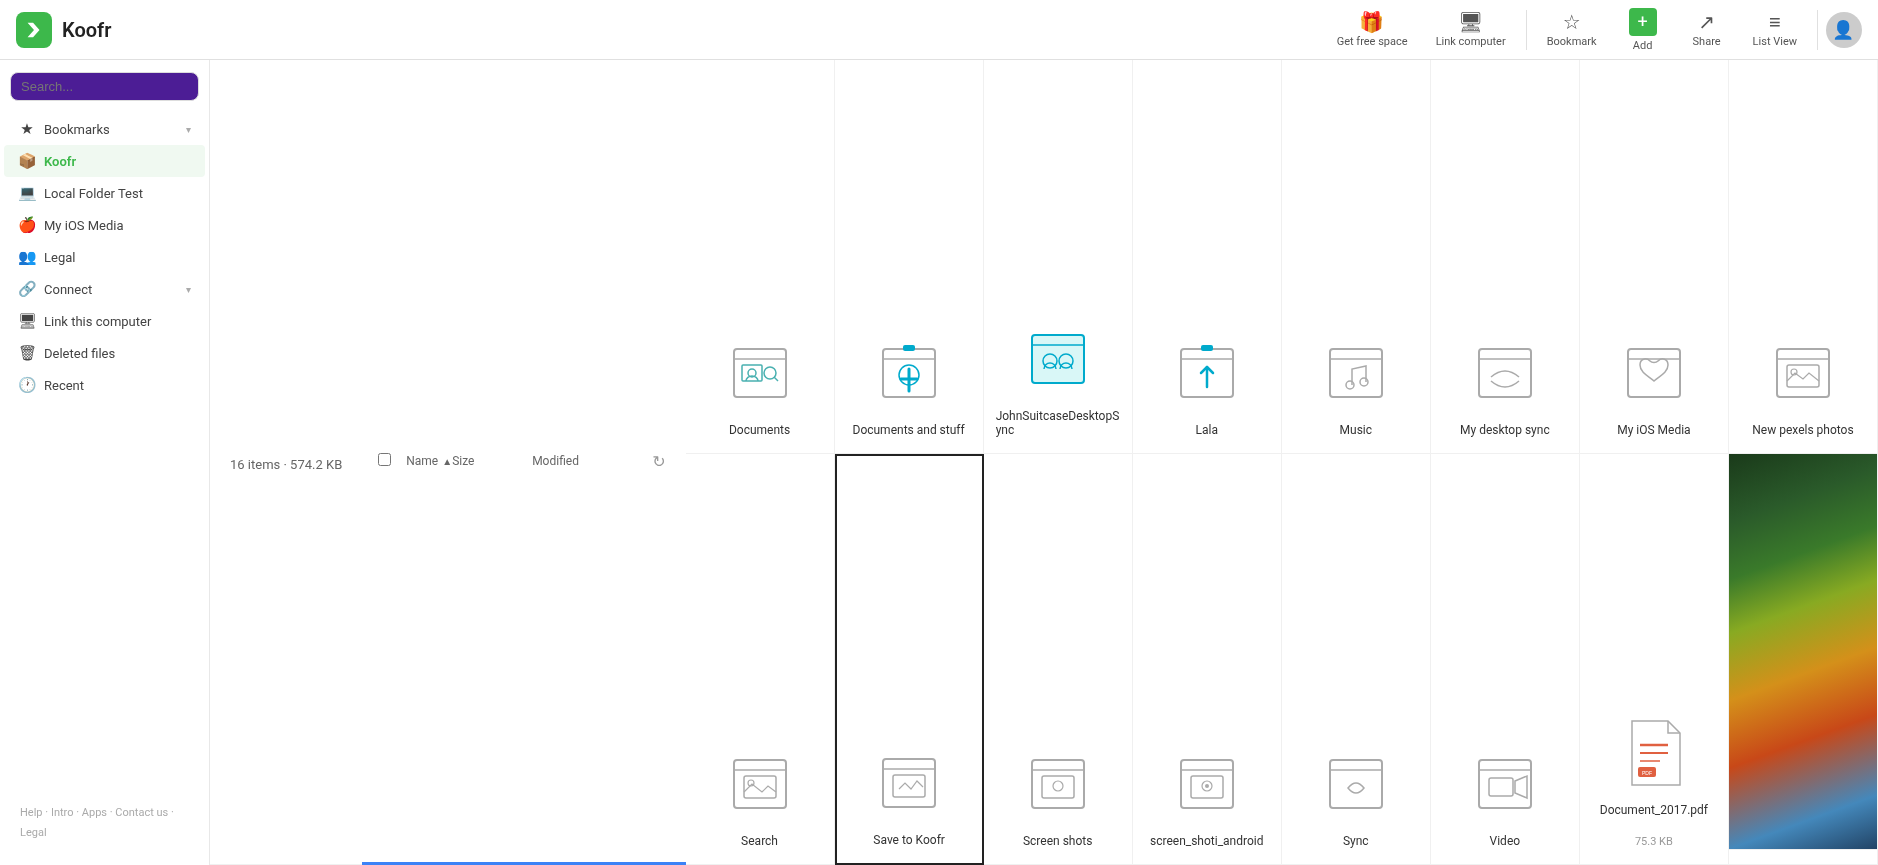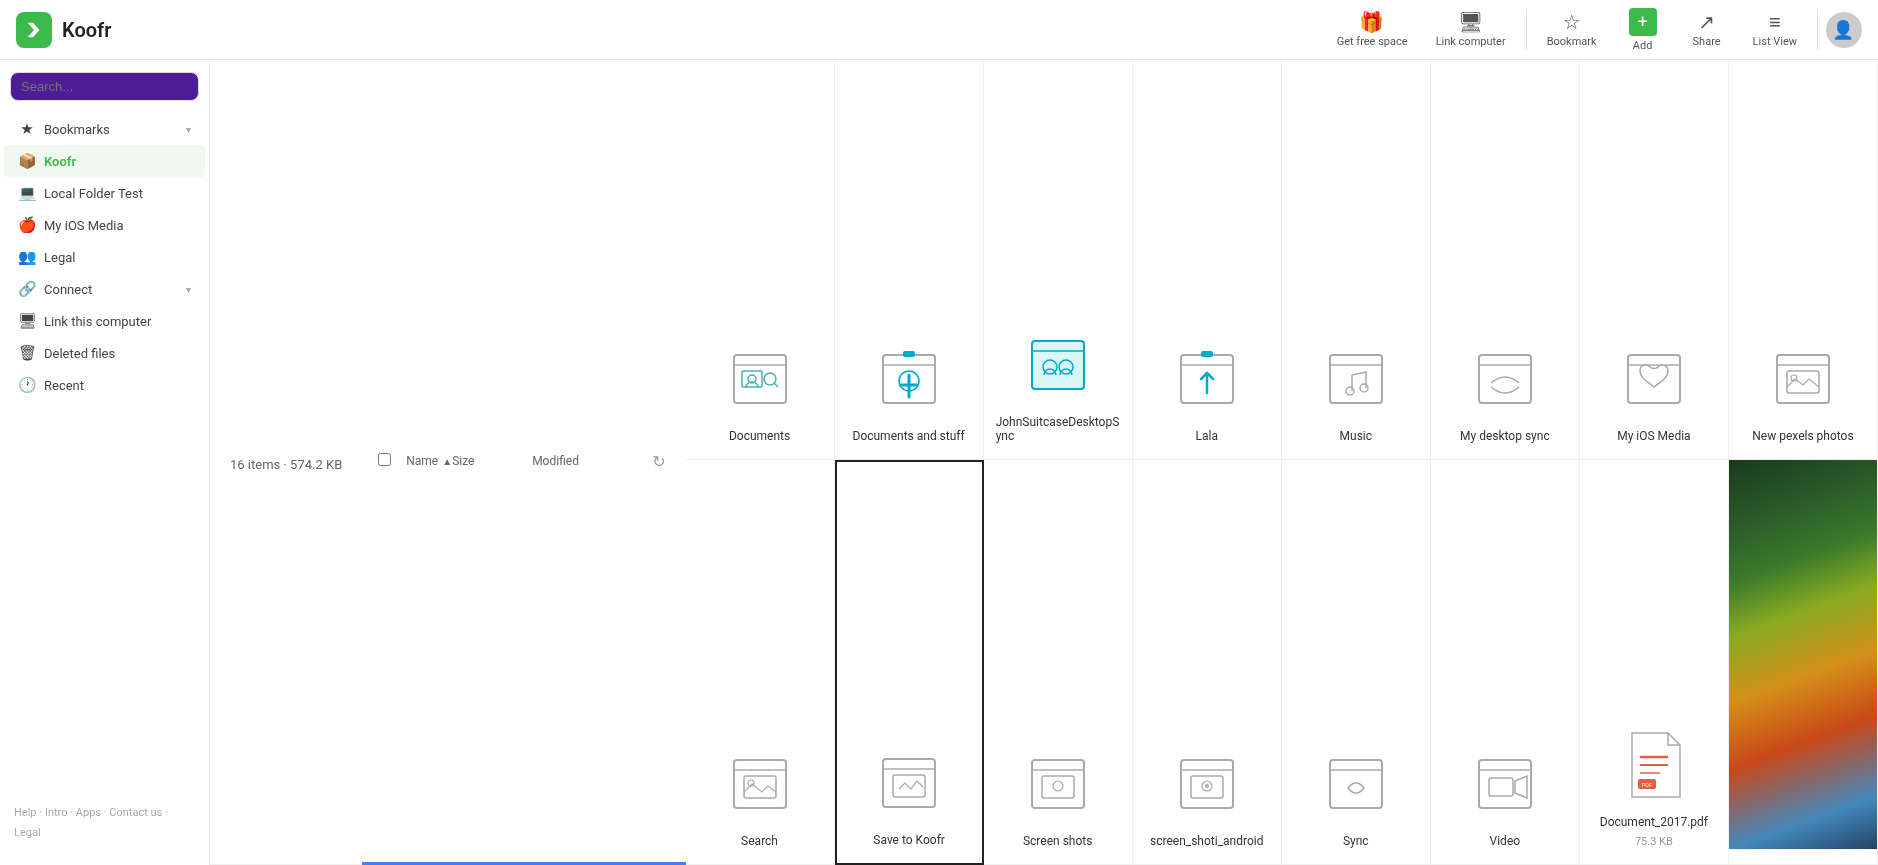--- a/index.html
+++ b/index.html
@@ -66,21 +66,21 @@
     .sidebar-item {
       display: flex; align-items: center; gap: 8px;
       padding: 7px 14px; cursor: pointer; font-size: 13px; color: #444;
       border-radius: 4px; margin: 0 4px;
     }
     .sidebar-item.active { background: #f0f9f1; color: #3db84b; font-weight: 600; }
     .sidebar-item .si-icon { font-size: 15px; width: 18px; text-align: center; }
     .sidebar-item .si-label { flex: 1; }
     .sidebar-item .si-chevron { font-size: 10px; color: #aaa; }
     .sidebar-footer {
-      margin-top: auto; padding: 10px 14px;
+      margin-top: auto; padding: 10px 20px;
       font-size: 11px; color: #aaa; line-height: 1.8;
     }
     .sidebar-footer a { color: #aaa; text-decoration: none; }
 
     
     .content { flex: 1; overflow-y: auto; display: flex; }
 
     
     .content-header {
       display: flex; align-items: center; gap: 16px;
@@ -117,21 +117,21 @@
       border-bottom: 1px solid #f0f0f0;
       display: flex; flex-direction: column; align-items: center;
       padding: 24px 12px 16px;
       cursor: pointer; position: relative;
       min-height: 150px; justify-content: flex-end;
     }
     .grid-cell.selected { border: 2.5px solid #222; background: #fff; z-index: 2; }
     .grid-cell.has-thumbnail { padding: 0; overflow: hidden; align-items: flex-start; justify-content: flex-start; }
     .cell-icon { margin-bottom: 10px; }
     .cell-label { font-size: 12px; color: #333; text-align: left; word-break: break-word; }
-    .cell-sublabel { font-size: 11px; color: #999; text-align: center; margin-top: 6px; }
+    .cell-sublabel { font-size: 11px; color: #999; text-align: center; margin-top: 18px; }
     .thumb-cell-wrap {
       width: 100%; height: 100%; display: flex; flex-direction: column;
     }
     .thumb-img-area {
       flex: 1; overflow: hidden;
       background: linear-gradient(160deg, #1a4a2a 0%, #2a6a3a 20%, #3a7a2a 35%, #d4901a 55%, #c04818 75%, #4477aa 90%, #223355 100%);
     }
     .thumb-label-area {
       padding: 6px 8px 8px; text-align: center;
       border-top: 1px solid #f0f0f0;

